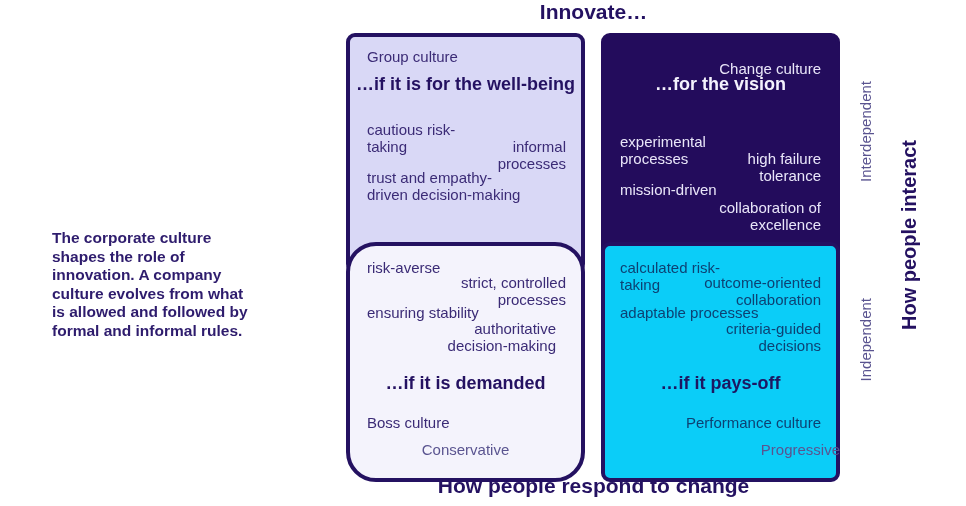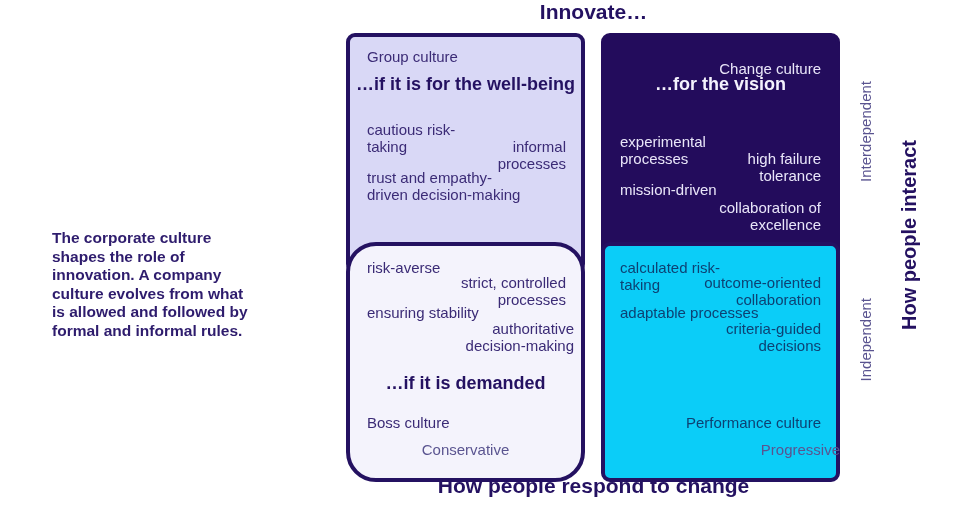--- a/index.html
+++ b/index.html
@@ -94,21 +94,21 @@
   .tl .i3 { left: 17px;  top: 132px; }
   .tr .i1 { left: 15px;  top: 84px; }
   .tr .i2 { right: 15px; top: 101px; }
   .tr .i3 { left: 15px;  top: 132px; }
   .tr .i4 { right: 15px; top: 150px; }
 
   
   .bl .i1 { left: 17px;  top: 13px; }
   .bl .i2 { right: 15px; top: 28px; }
   .bl .i3 { left: 17px;  top: 58px; }
-  .bl .i4 { right: 7px; top: 74px; }
+  .bl .i4 { right: 25px; top: 74px; }
   .br .i1 { left: 15px;  top: 13px; }
   .br .i2 { right: 15px; top: 28px; }
   .br .i3 { left: 15px;  top: 58px; }
   .br .i4 { right: 15px; top: 74px; }
   .bl .head, .br .head { top: 127px; }
   .bl .cult { left: 17px;  top: 168px; }
   .br .cult { right: 15px; top: 168px; }
 </style>
 </head>
 <body>
@@ -159,20 +159,21 @@
   </section>
 
   <section class="box br">
     <span class="item i1">calculated risk-
 taking</span>
     <span class="item i3">adaptable processes</span>
     <span class="item i2 right">outcome-oriented
 collaboration</span>
     <span class="item i4 right">criteria-guided
 decisions</span>
+    <span class="head">…if it pays-off</span>
     <span class="cult">Performance culture</span>
   </section>
 
   <div class="vwrap inter">
     <span class="vtext">Interdependent</span>
   </div>
   <div class="vwrap indep">
     <span class="vtext">Independent</span>
   </div>
   <div class="vwrap interact">

